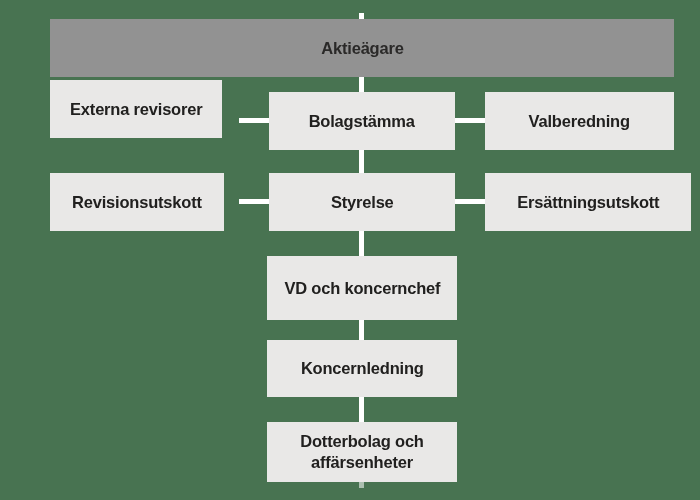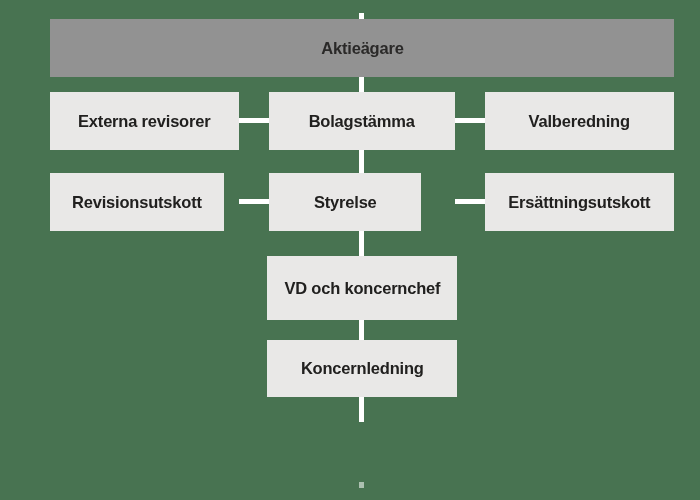--- a/index.html
+++ b/index.html
@@ -30,27 +30,27 @@
     padding: 0 8px;
   }
   .node .label { transform: scaleX(0.97); transform-origin: center; }
   .node.dark {
     background: var(--bar, #929292);
     color: var(--text-dark, #2a2928);
   }
   
   .n-aktieagare        { left: 38px;  top: 19px;  width: 624px; height: 58px; }
   
-  .n-externa           { left: 38px;  top: 92px;  width: 189px; height: 58px; }
+  .n-externa           { left: 38px;  top: 80px;  width: 172px; height: 58px; }
   .n-bolagstamma       { left: 257px; top: 92px;  width: 186px; height: 58px; }
   .n-valberedning      { left: 473px; top: 92px;  width: 189px; height: 58px; }
   
   .n-revisionsutskott  { left: 38px;  top: 173px; width: 174px; height: 58px; }
-  .n-styrelse          { left: 257px; top: 173px; width: 152px; height: 58px; }
-  .n-ersattning        { left: 473px; top: 173px; width: 189px; height: 58px; }
+  .n-styrelse          { left: 257px; top: 173px; width: 186px; height: 58px; }
+  .n-ersattning        { left: 473px; top: 173px; width: 206px; height: 58px; }
   
   .n-vd                { left: 255px; top: 256px; width: 190px; height: 64px; }
   .n-koncernledning    { left: 255px; top: 340px; width: 190px; height: 57px; justify-content: center; }
   .n-dotterbolag       { left: 255px; top: 422px; width: 190px; height: 60px; }
 
   .conn {
     position: absolute;
     background: var(--line, #ffffff);
   }
   .c-top-stub   { left: 347px; top: 13px;  width: 5px;  height: 6px;  }
@@ -105,14 +105,17 @@
   <div class="node n-ersattning">
     <span class="label">Ersättningsutskott</span>
   </div>
 
   <div class="node n-vd">
     <span class="label">VD och koncernchef</span>
   </div>
   <div class="node n-koncernledning">
     <span class="label">Koncernledning</span>
   </div>
+  <div class="node n-dotterbolag">
+    <span class="label">Dotterbolag och affärsenheter</span>
+  </div>
 
 </div>
 
 </body></html>

